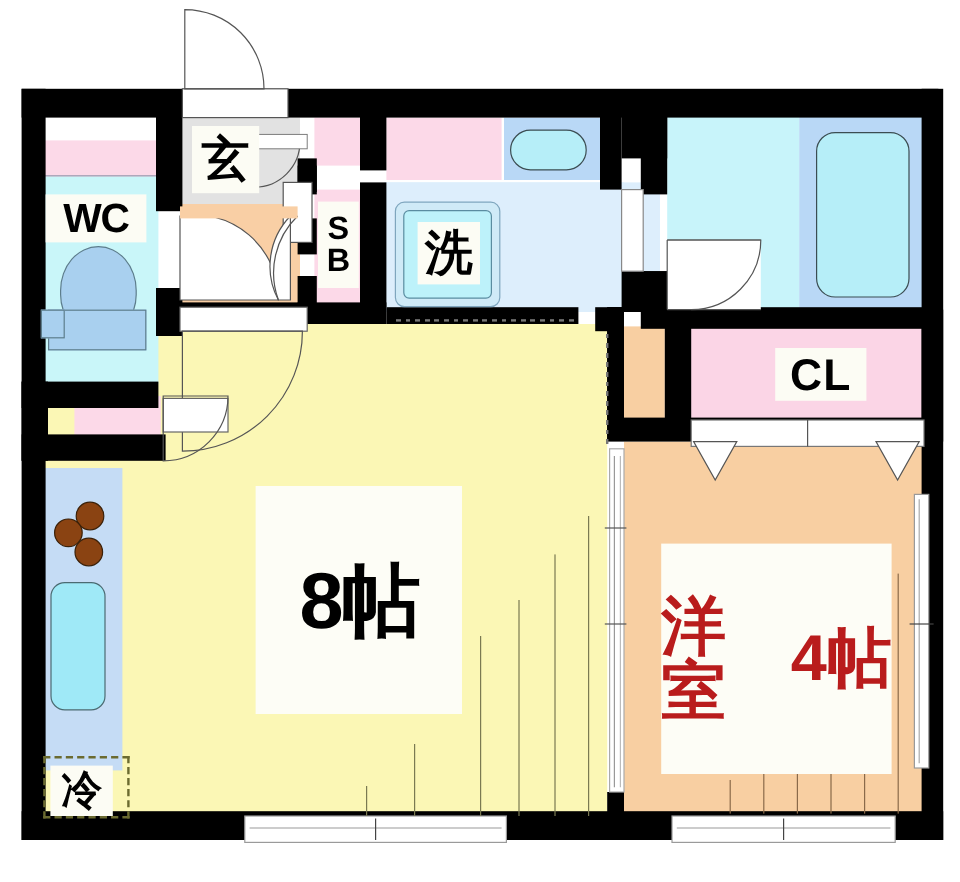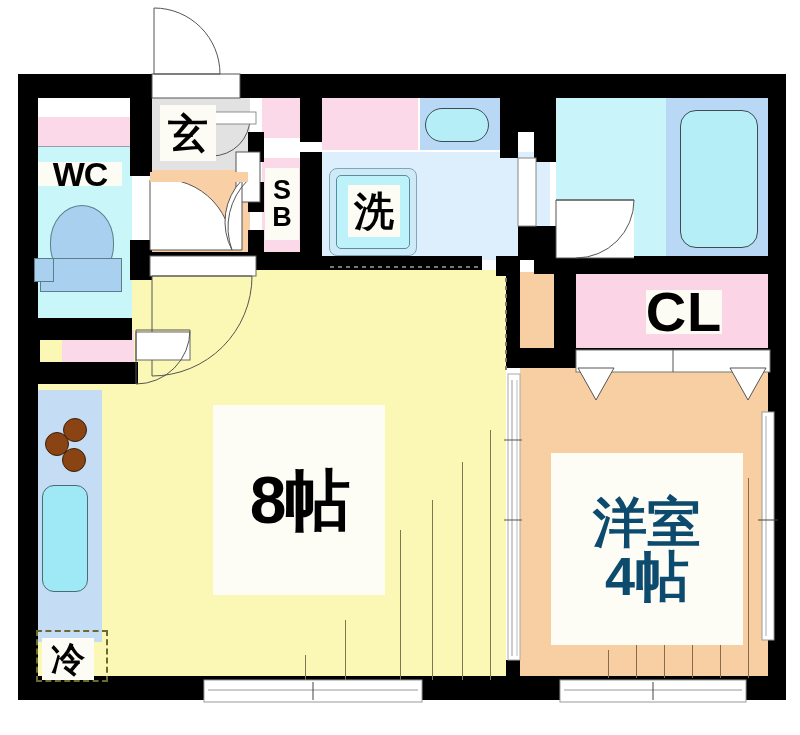--- a/index.html
+++ b/index.html
@@ -44,45 +44,45 @@
     text-align: center;
     white-space: nowrap;
   }
   .label-box { background: #fcfcf4; }
 
   .lbl-wc   { font-size: 34px; letter-spacing: -1px; }
   .lbl-gen  { font-size: 40px; }
   .lbl-sb   { font-size: 27px; line-height: 1.0; }
   .lbl-sen  { font-size: 40px; }
   .lbl-yoku { font-size: 31px; letter-spacing: 1px; }
-  .lbl-cl   { font-size: 56px; letter-spacing: 1px; }
+  .lbl-cl   { font-size: 37px; letter-spacing: 1px; }
   .lbl-rei  { font-size: 34px; }
 
   .dk-text {
     position: absolute;
     background: #fdfdf6;
     display: flex;
     flex-direction: column;
     align-items: center;
     justify-content: center;
     font-weight: bold;
     color: #000;
     line-height: 0.95;
   }
   .dk-text .t1 { font-size: 73px; letter-spacing: -2px; }
   .dk-text .t2 { font-size: 66px; letter-spacing: -2px; }
   .yo-text {
     position: absolute;
     background: #fdfdf6;
     display: flex;
-    flex-direction: column;
+    flex-direction: row;
     align-items: center;
     justify-content: center;
     font-weight: bold;
-    color: #0c4a6e;
+    color: #b91c1c;
     line-height: 1.0;
   }
   .yo-text .t1 { font-size: 54px; letter-spacing: 0px; }
   .yo-text .t2 { font-size: 54px; letter-spacing: 0px; text-align: center; }
 
   svg.ovl { position: absolute; left: 0; top: 0; overflow: visible; }
   .sw { fill: #ffffff; stroke: #555555; stroke-width: 1; }
   .sw-or { fill: #f9cfa5; stroke: #9a7f62; stroke-width: 1; }
   .nofill { fill: none; stroke: #555555; stroke-width: 1; }
 
@@ -320,21 +320,21 @@
   <div class="vline" style="left:345px; top:620px; height:60px;"></div>
   <div class="vline" style="left:305px; top:655px; height:25px;"></div>
 
   <div class="vline-o" style="left:636px; top:620px; height:58px;"></div>
   <div class="vline-o" style="left:664px; top:620px; height:58px;"></div>
   <div class="vline-o" style="left:692px; top:620px; height:58px;"></div>
   <div class="vline-o" style="left:720px; top:620px; height:58px;"></div>
   <div class="vline-o" style="left:748px; top:478px; height:200px;"></div>
   <div class="vline-o" style="left:608px; top:650px; height:28px;"></div>
 
-  <div class="label label-box lbl-wc" style="left:38px; top:162px; width:84px; height:24px;">
+  <div class="label label-box lbl-wc" style="left:38px; top:162px; width:84px; height:40px;">
     <span>WC</span>
   </div>
 
   <div class="label label-box lbl-gen" style="left:160px; top:105px; width:56px; height:56px;">
     <span>玄</span>
   </div>
 
   <div class="label label-box lbl-sb" style="left:265px; top:168px; width:34px; height:72px; flex-direction:column;">
     <span>S</span>
     <span>B</span>

